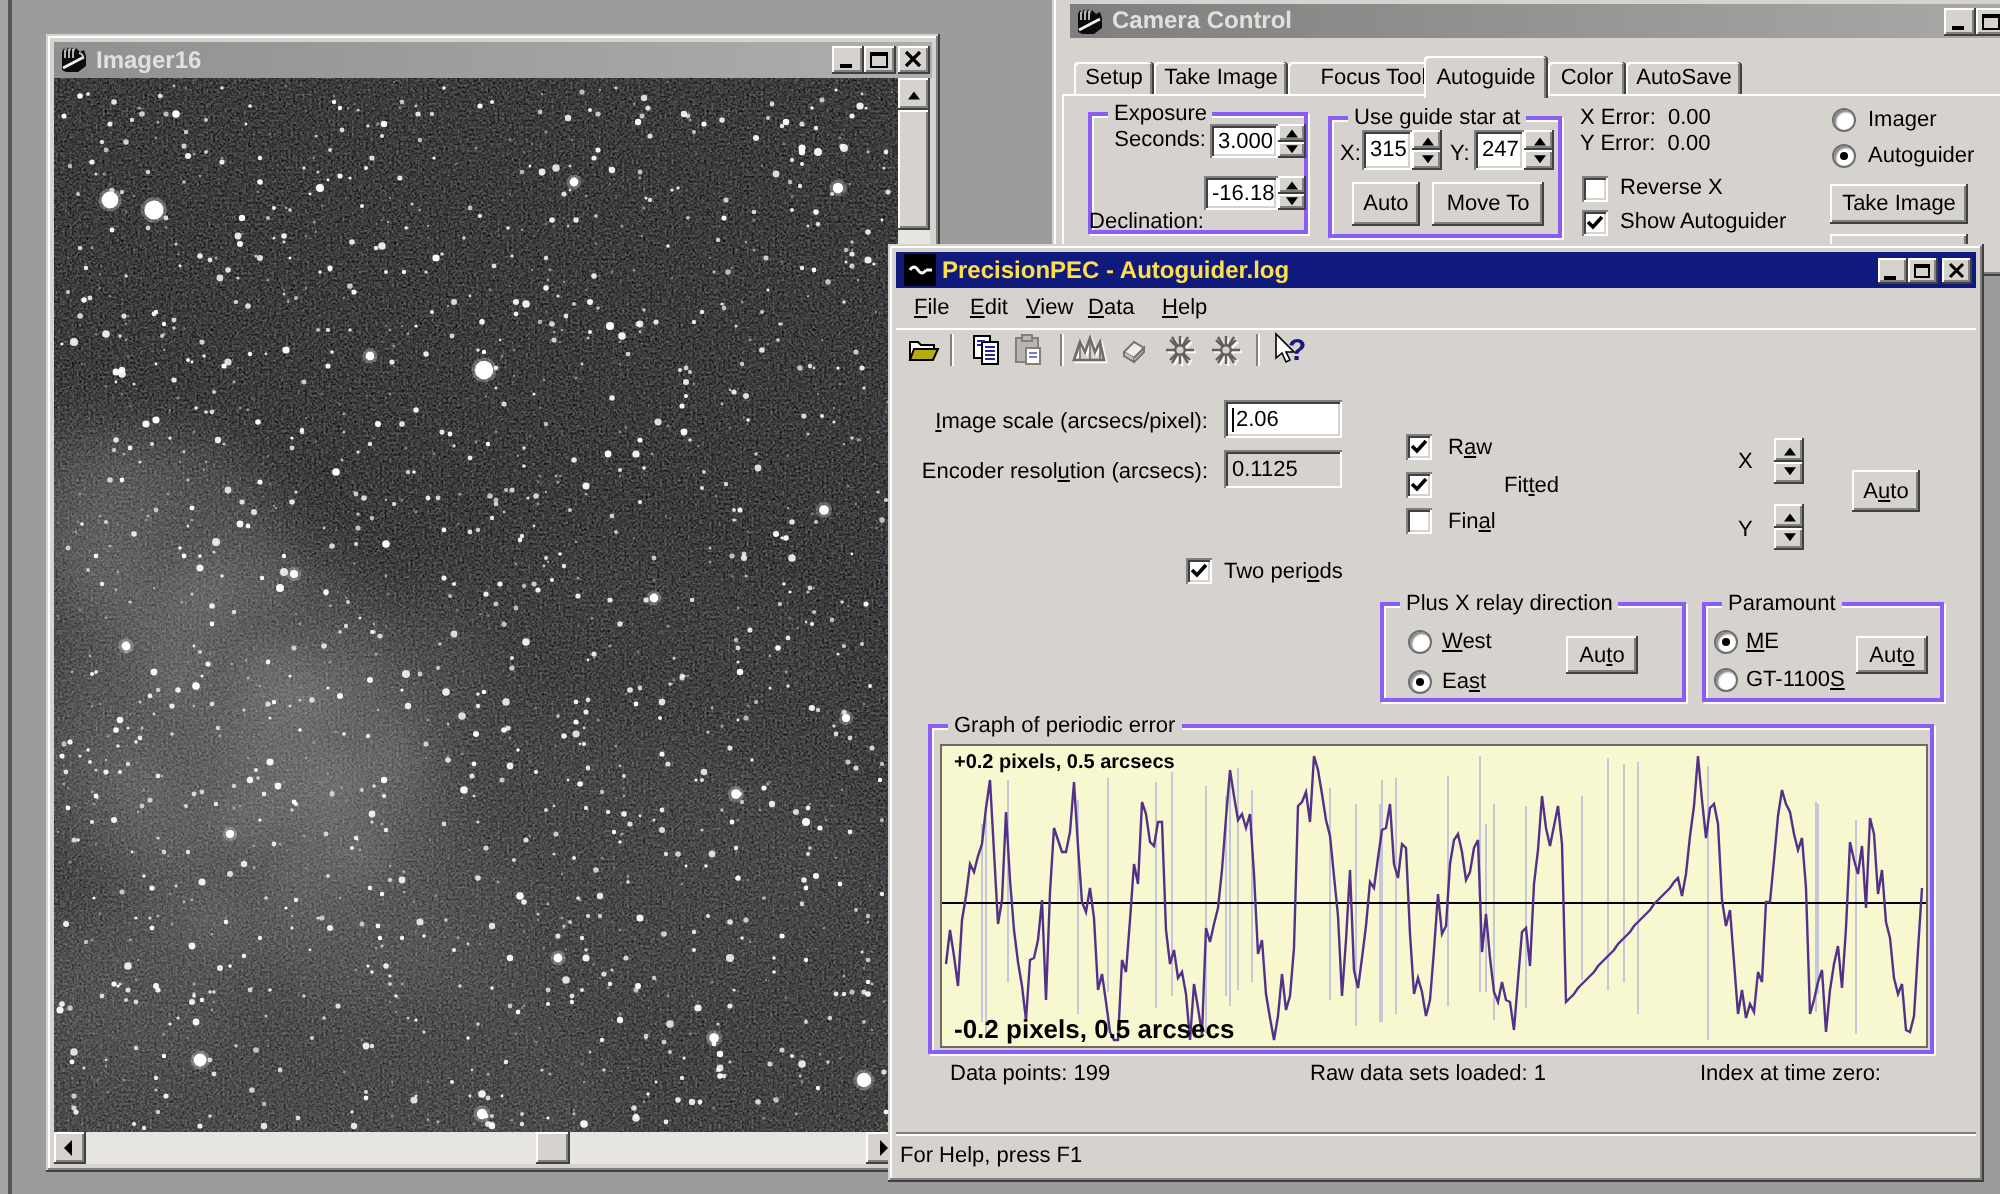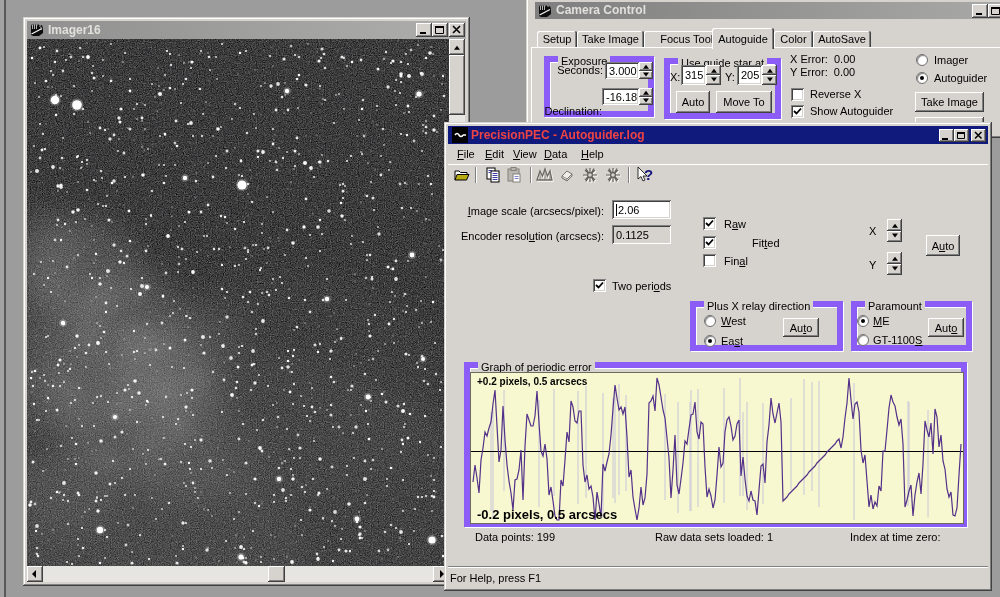--- a/index.html
+++ b/index.html
@@ -6,21 +6,21 @@
 html,body { width:1000px; height:597px; overflow:hidden; }
 body { background:#9c9c9c; font-family:"Liberation Sans", sans-serif; font-size:11px; color:#000; position:relative; }
 .abs { position:absolute; }
 .win { position:absolute; background:#d6d3ce;
   box-shadow: inset -1px -1px 0 #404040, inset 1px 1px 0 #d6d3ce, inset -2px -2px 0 #808080, inset 2px 2px 0 #ffffff; }
 .btn3d { background:#d6d3ce;
   box-shadow: inset -1px -1px 0 #404040, inset 1px 1px 0 #ffffff, inset -2px -2px 0 #808080, inset 2px 2px 0 #d6d3ce; }
 .tbar { position:absolute; display:flex; align-items:center; color:#e2e0dc; font-weight:bold; font-size:12px; }
 .tbtn { position:absolute; width:16px; height:14px; }
 .cap-ico { width:16px; height:16px; margin:0 3px 0 2px; flex:0 0 16px; }
-.group { position:absolute; border:6px solid #8b5cf6; box-shadow: inset 1px 1px 0 #fff, 1px 1px 0 #fff; }
+.group { position:absolute; border:2px solid #8b5cf6; box-shadow: inset 1px 1px 0 #fff, 1px 1px 0 #fff; }
 .group > .glab { position:absolute; top:-7px; left:8px; background:#d6d3ce; padding:0 3px; line-height:12px; }
 .cb { position:absolute; width:13px; height:13px; background:#fff;
   box-shadow: inset 1px 1px 0 #808080, inset -1px -1px 0 #ffffff, inset 2px 2px 0 #404040, inset -2px -2px 0 #d6d3ce; }
 .radio { position:absolute; width:12px; height:12px; border-radius:50%; background:#fff;
   border:1px solid #6e6e6e; box-shadow: inset 1px 1px 1px #848484; }
 .radio.on::after { content:""; position:absolute; left:3px; top:3px; width:4px; height:4px; border-radius:50%; background:#000; }
 .lbl { position:absolute; white-space:nowrap; line-height:13px; }
 u { text-decoration:underline; text-underline-offset:1px; }
 .spin { position:absolute; }
 .spin .sb { position:absolute; left:0; width:100%; height:50%; background:#d6d3ce;
@@ -1712,21 +1712,21 @@
   <div class="edit" style="left:155px; top:67px; width:25px; height:20px;">315</div>
   <div class="spin" style="left:180px; top:67px; width:15px; height:20px;">
       <div class="sb up">
         <div class="tri-u"></div>
       </div>
       <div class="sb dn">
         <div class="tri-d"></div>
       </div>
     </div>
   <div class="lbl" style="left:199px; top:73px;">Y:</div>
-  <div class="edit" style="left:211px; top:67px; width:25px; height:20px;">205</div>
+  <div class="edit" style="left:211px; top:67px; width:25px; height:20px;">247</div>
   <div class="spin" style="left:236px; top:67px; width:15px; height:20px;">
       <div class="sb up">
         <div class="tri-u"></div>
       </div>
       <div class="sb dn">
         <div class="tri-d"></div>
       </div>
     </div>
   <div class="pushbtn" style="left:150px; top:93px; width:34px; height:22px;">Auto</div>
   <div class="pushbtn" style="left:190px; top:93px; width:56px; height:22px;">Move To</div>
@@ -1742,21 +1742,21 @@
 
   <div class="radio" style="left:390px; top:56px;"></div>
   <div class="lbl" style="left:408px; top:56px;">Imager</div>
   <div class="radio on" style="left:390px; top:74px;"></div>
   <div class="lbl" style="left:408px; top:74px;">Autoguider</div>
   <div class="pushbtn" style="left:389px; top:94px; width:69px; height:20px;">Take Image</div>
   <div class="pushbtn" style="left:389px; top:119px; width:69px; height:20px;"></div>
 </div>
 
 <div class="win" style="left:444px; top:122px; width:548px; height:469px; z-index:3;">
-  <div class="tbar" style="left:4px; top:4px; width:540px; height:18px; background:#10197c; color:#ef4444;">
+  <div class="tbar" style="left:4px; top:4px; width:540px; height:18px; background:#10197c; color:#fde047;">
     <svg class="cap-ico" style="margin-left:4px;" viewBox="0 0 16 16">
       <rect x="0" y="0" width="16" height="16" fill="#000"></rect>
       <path d="M3 8 Q5 5 7 8 T11 8" stroke="#fff" stroke-width="1.5" fill="none"></path>
       <path d="M11 8 h3" stroke="#fff" stroke-width="1.5"></path>
     </svg>
     <span style="margin-top:-1px;">PrecisionPEC - Autoguider.log</span>
   </div>
   <div class="tbtn btn3d" style="left:495px; top:7px; width:15px; height:13px;"><svg width="15" height="13" viewBox="0 0 15 13">
         <rect x="3" y="9" width="6" height="2" fill="#000"></rect>
       </svg></div>

